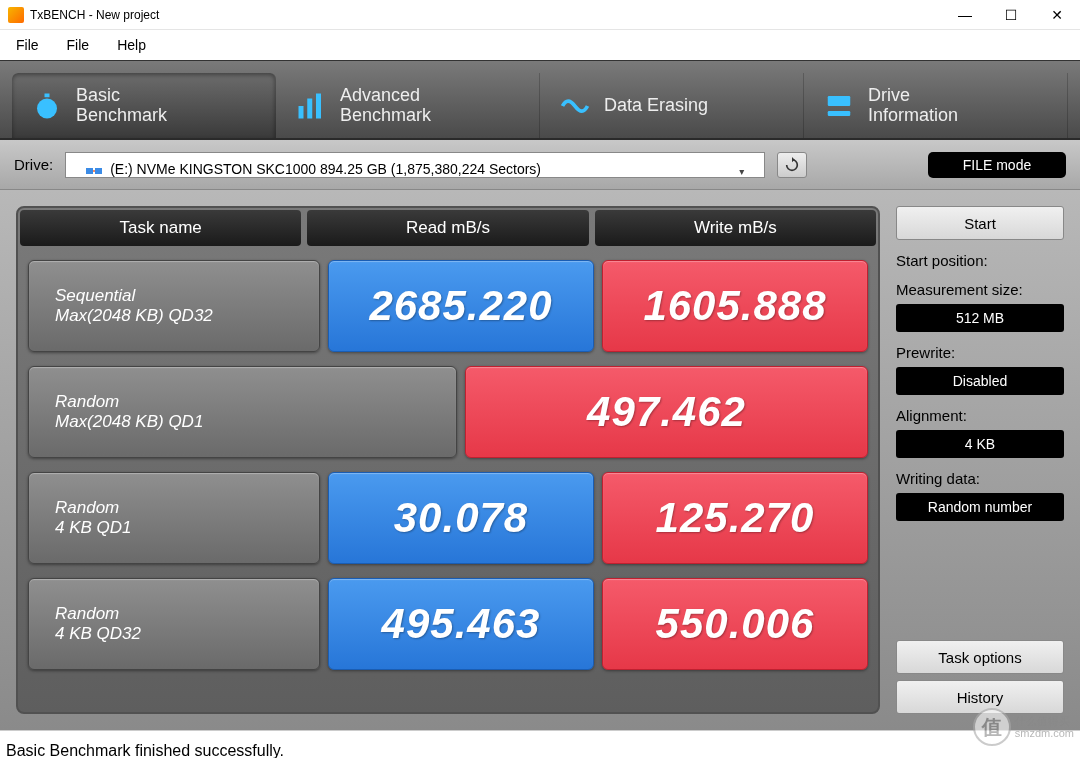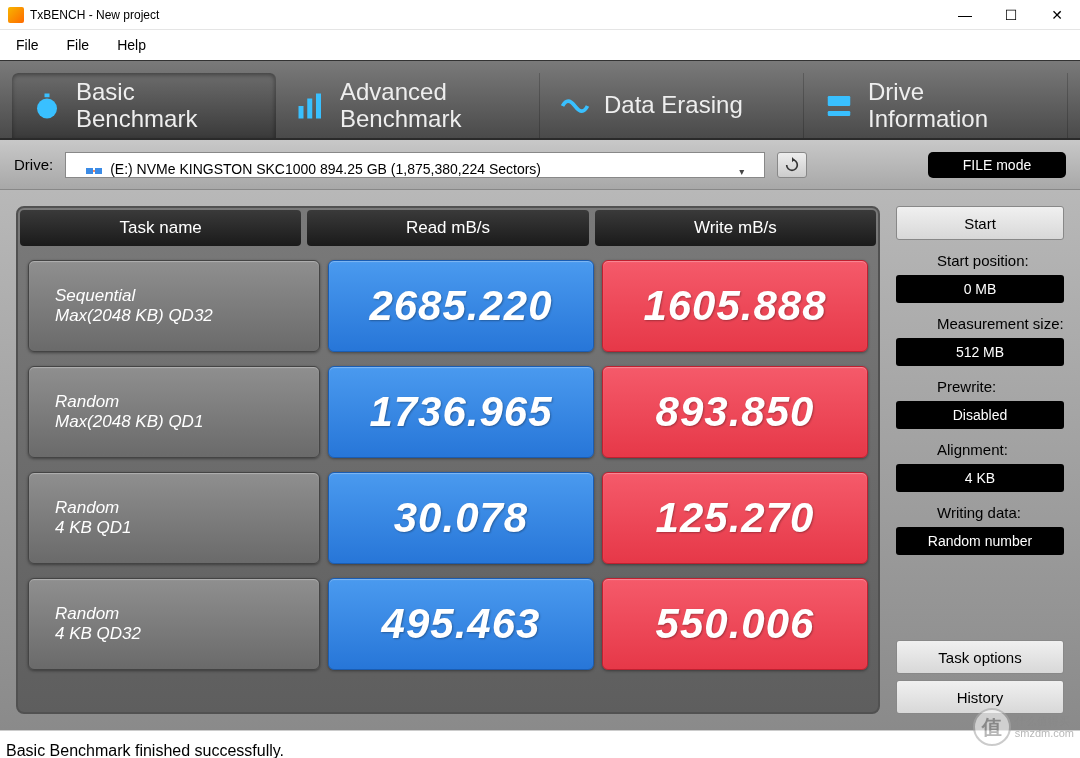--- a/index.html
+++ b/index.html
@@ -8,21 +8,21 @@
 .titlebar { height: 30px; background: #fff; display: flex; align-items: center; padding: 0 0 0 8px; border-bottom: 1px solid #e5e5e5; }
 .titlebar .app-icon { width: 16px; height: 16px; margin-right: 6px; background: linear-gradient(135deg,#f7b500,#ff6a00); border-radius: 2px; }
 .titlebar .title { font-size: 12px; color: #000; }
 .titlebar .win-controls { margin-left: auto; display: flex; }
 .titlebar .win-controls div { width: 46px; height: 30px; display: flex; align-items: center; justify-content: center; color: #000; font-size: 14px; }
 
 .menubar { height: 30px; background: #fff; display: flex; align-items: center; padding: 0 8px; gap: 12px; }
 .menubar span { font-size: 14px; color: #000; padding: 4px 8px; }
 
 .tabbar { height: 80px; background: linear-gradient(#7a7a7a,#4a4a4a); display: flex; padding: 12px 12px 0 12px; border-top: 1px solid #333; border-bottom: 2px solid #2a2a2a; }
-.tab { flex: 1; display: flex; align-items: center; justify-content: flex-start; padding: 0 20px; color: #eee; font-size: 24px; gap: 14px; border-right: 1px solid rgba(0,0,0,0.2); cursor: pointer; }
+.tab { flex: 1; display: flex; align-items: center; justify-content: flex-start; padding: 0 20px; color: #eee; font-size: 18px; gap: 14px; border-right: 1px solid rgba(0,0,0,0.2); cursor: pointer; }
 .tab.active { background: linear-gradient(#6c6c6c,#3a3a3a); box-shadow: inset 0 2px 4px rgba(0,0,0,0.4); border-radius: 6px 6px 0 0; }
 .tab .icon { width: 30px; height: 30px; fill: #39c0ff; }
 .tab .tlabel { line-height: 1.1; }
 
 .drivebar { height: 50px; background: linear-gradient(#c8c8c8,#a8a8a8); display: flex; align-items: center; padding: 0 14px; gap: 12px; border-bottom: 1px solid #888; }
 .drivebar .lbl { font-size: 15px; }
 .drivebar .select { flex: 1; max-width: 700px; background: #fff; height: 26px; border: 1px solid #888; display: flex; align-items: flex-end; padding: 0 20px; font-size: 14px; position: relative; }
 .drivebar .select .drive-icon { width: 18px; height: 12px; margin-right: 6px; }
 .drivebar .select .arrow { margin-left: auto; font-size: 10px; color: #444; }
 .drivebar .refresh { width: 30px; height: 26px; background: linear-gradient(#eee,#ccc); border: 1px solid #888; border-radius: 3px; display: flex; align-items: center; justify-content: center; }
@@ -33,21 +33,21 @@
 .headrow { display: flex; gap: 6px; height: 36px; }
 .headrow div { flex: 1; background: linear-gradient(#3a3a3a,#1a1a1a); color: #fff; display: flex; align-items: center; justify-content: center; font-size: 17px; border-radius: 4px; font-family: Verdana, sans-serif; }
 .row { display: flex; gap: 8px; height: 92px; padding: 0 8px; }
 .row .task { flex: 1; background: linear-gradient(#8f8f8f,#6a6a6a); border: 1px solid #444; border-radius: 6px; color: #fff; display: flex; flex-direction: column; justify-content: center; padding-left: 26px; font-style: italic; font-size: 17px; font-family: Verdana, sans-serif; box-shadow: inset 0 1px 1px rgba(255,255,255,0.3), 0 1px 3px rgba(0,0,0,0.4); }
 .row .read, .row .write { flex: 1; border-radius: 6px; display: flex; align-items: center; justify-content: center; color: #fff; font-size: 42px; font-weight: bold; font-style: italic; font-family: Verdana, sans-serif; box-shadow: inset 0 1px 1px rgba(255,255,255,0.3), 0 1px 3px rgba(0,0,0,0.4); text-shadow: 1px 1px 2px rgba(0,0,0,0.3); letter-spacing: 1px; }
 .row .read { background: linear-gradient(#4a9aef,#2776d8); border: 1px solid #1a5db3; }
 .row .write { background: linear-gradient(#f55a6a,#e63848); border: 1px solid #c02030; }
 
 .side { width: 168px; display: flex; flex-direction: column; gap: 6px; }
 .side .btn { height: 34px; background: linear-gradient(#f0f0f0,#d8d8d8); border: 1px solid #888; border-radius: 3px; display: flex; align-items: center; justify-content: center; font-size: 15px; }
-.side .section-label { font-size: 15px; color: #000; margin-top: 6px; margin-left: 41px; }
+.side .section-label { font-size: 15px; color: #000; margin-top: 6px; }
 .side .value-box { height: 28px; background: #000; color: #fff; font-size: 14px; display: flex; align-items: center; justify-content: center; border-radius: 3px; }
 .side .spacer { flex: 1; }
 
 .status { height: 40px; background: #fff; border-top: 1px solid #ccc; display: flex; align-items: center; padding: 0 6px; font-size: 16px; }
 
 .watermark { position: absolute; right: 6px; bottom: 12px; display: flex; align-items: center; gap: 4px; opacity: 0.6; }
 .watermark .circle { width: 38px; height: 38px; border-radius: 50%; background: #fff; border: 2px solid #aaa; display: flex; align-items: center; justify-content: center; font-size: 20px; font-weight: bold; color: #888; }
 .watermark .txt { font-size: 11px; color: #888; line-height: 1.1; }
 </style>
 </head>
@@ -136,22 +136,21 @@
           <span>Max(2048 KB) QD32</span>
         </div>
       <div class="read">2685.220</div>
       <div class="write">1605.888</div>
     </div>
     <div class="row">
       <div class="task">
           <span>Random</span>
           <span>Max(2048 KB) QD1</span>
         </div>
-      <div class="read">1736.965</div>
-      <div class="write">893.850</div>
+      <div class="write">497.462</div>
     </div>
     <div class="row">
       <div class="task">
           <span>Random</span>
           <span>4 KB QD1</span>
         </div>
       <div class="read">30.078</div>
       <div class="write">125.270</div>
     </div>
     <div class="row">
@@ -160,21 +159,20 @@
           <span>4 KB QD32</span>
         </div>
       <div class="read">495.463</div>
       <div class="write">550.006</div>
     </div>
   </div>
 
   <div class="side">
     <div class="btn">Start</div>
     <div class="section-label">Start position:</div>
-    <div class="value-box">0 MB</div>
     <div class="section-label">Measurement size:</div>
     <div class="value-box">512 MB</div>
     <div class="section-label">Prewrite:</div>
     <div class="value-box">Disabled</div>
     <div class="section-label">Alignment:</div>
     <div class="value-box">4 KB</div>
     <div class="section-label">Writing data:</div>
     <div class="value-box">Random number</div>
     <div class="spacer"></div>
     <div class="btn">Task options</div>

